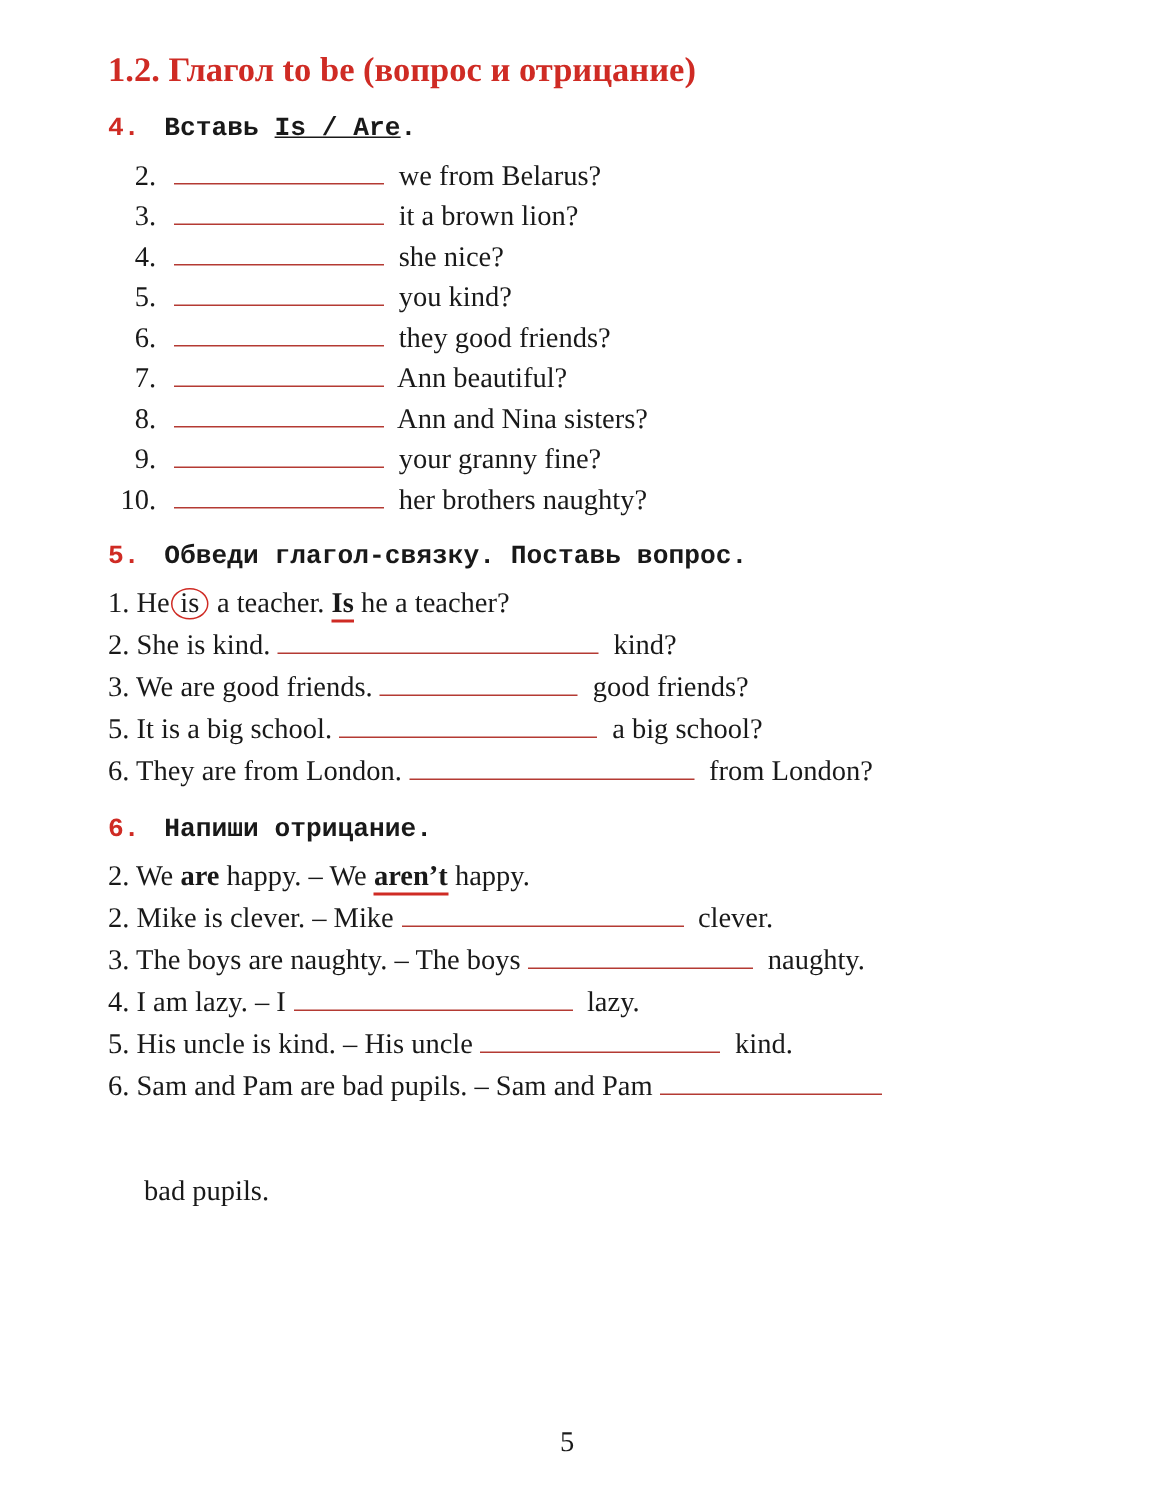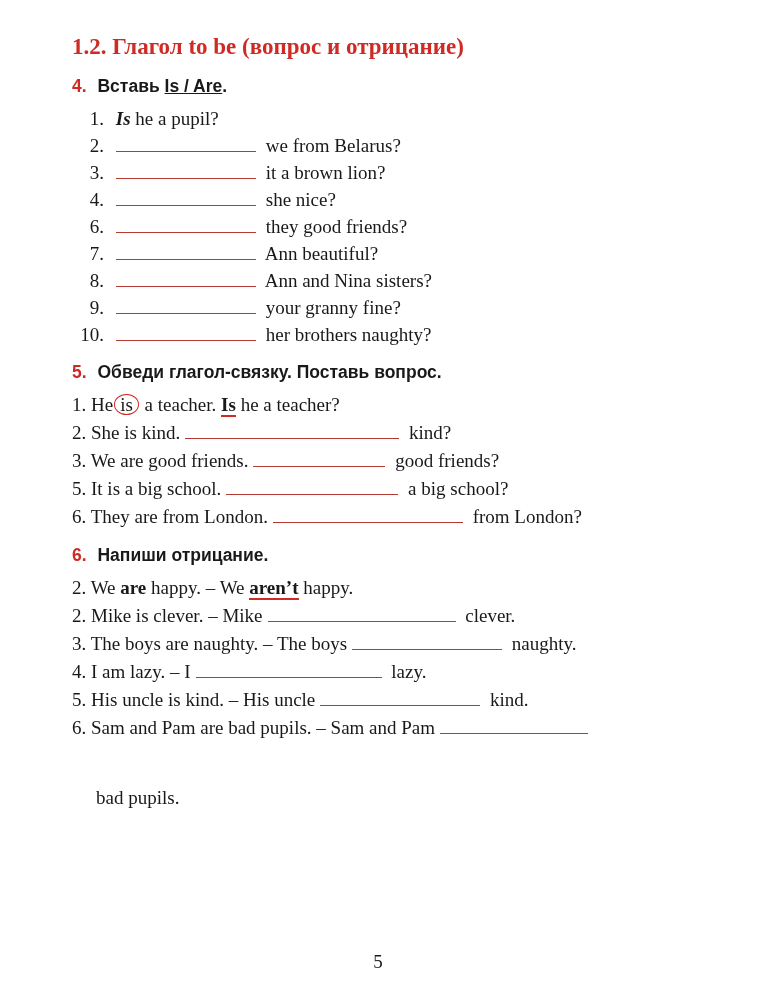--- a/index.html
+++ b/index.html
@@ -14,21 +14,21 @@
     padding:34px 56px 0 72px;
   }
   .title {
     font-family:"Liberation Serif", serif;
     font-weight:bold;
     font-size:23px;
     color:#cf2b24;
     margin:0 0 16px 0;
   }
   .ex-head {
-    font-family:Liberation Sans, sans-serif;
+    font-family:Liberation Mono, monospace;
     font-weight:bold;
     font-size:17.5px;
     margin:14px 0 8px 0;
   }
   .ex-head .exnum { color:#cf2b24; margin-right:6px; }
   .u-black { text-decoration:underline; }
   .row { line-height:27px; white-space:nowrap; }
   .row-s { line-height:28px; white-space:nowrap; }
   .num {
     display:inline-block;
@@ -73,35 +73,34 @@
   <h1 class="title">1.2. Глагол to be (вопрос и отрицание)</h1>
 
   <div class="section">
     <div class="ex-head">
       <span class="exnum">4.</span>
       <span><span>Вставь</span>
       <span class="u-black">Is / Are</span><span>.</span></span>
     </div>
 
     <div class="row">
-      <span class="num">1.</span>
-      <span class="ans">Is</span>
-      <span>he a pupil?</span>
-    </div>
-    <div class="row">
       <span class="num">2.</span><span class="blank w140"></span>
       <span>we from Belarus?</span>
     </div>
     <div class="row">
       <span class="num">3.</span><span class="blank w140"></span>
       <span>it a brown lion?</span>
     </div>
     <div class="row">
       <span class="num">4.</span><span class="blank w140"></span>
       <span>she nice?</span>
+    </div>
+    <div class="row">
+      <span class="num">5.</span><span class="blank w140"></span>
+      <span>you kind?</span>
     </div>
     <div class="row">
       <span class="num">6.</span><span class="blank w140"></span>
       <span>they good friends?</span>
     </div>
     <div class="row">
       <span class="num">7.</span><span class="blank w140"></span>
       <span>Ann beautiful?</span>
     </div>
     <div class="row">

